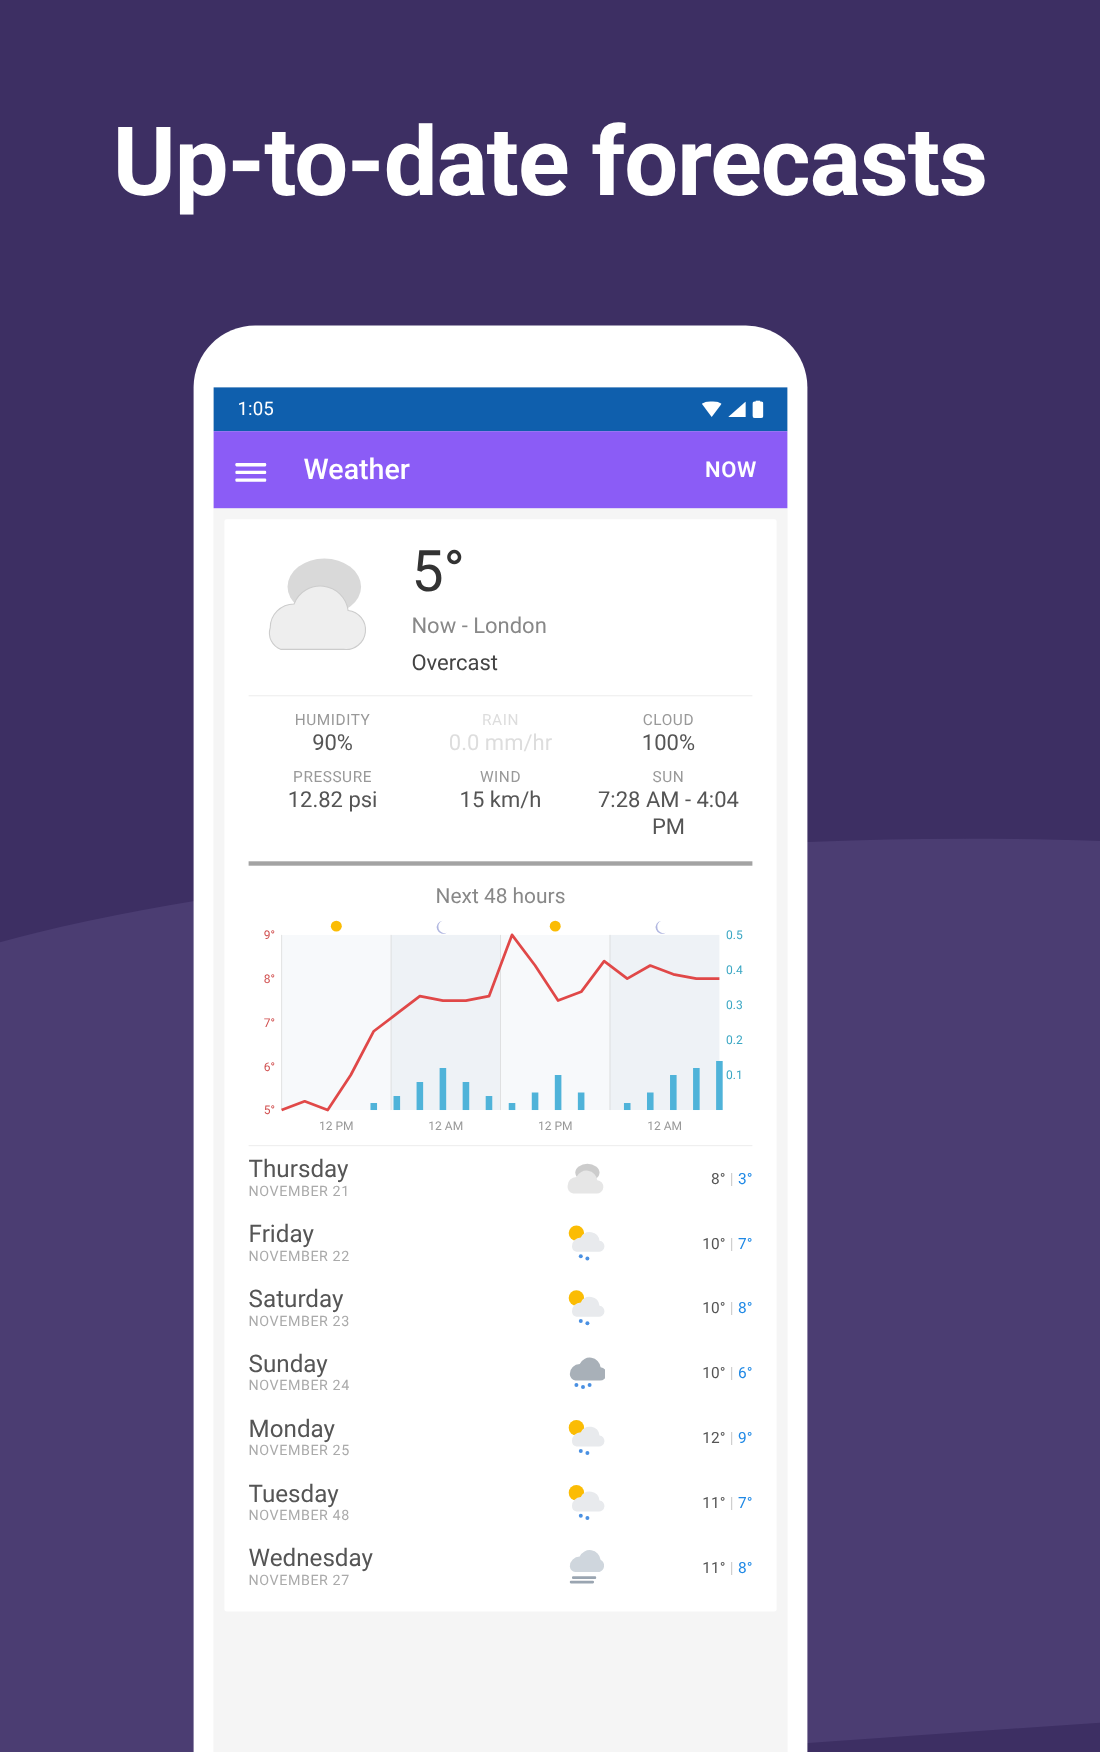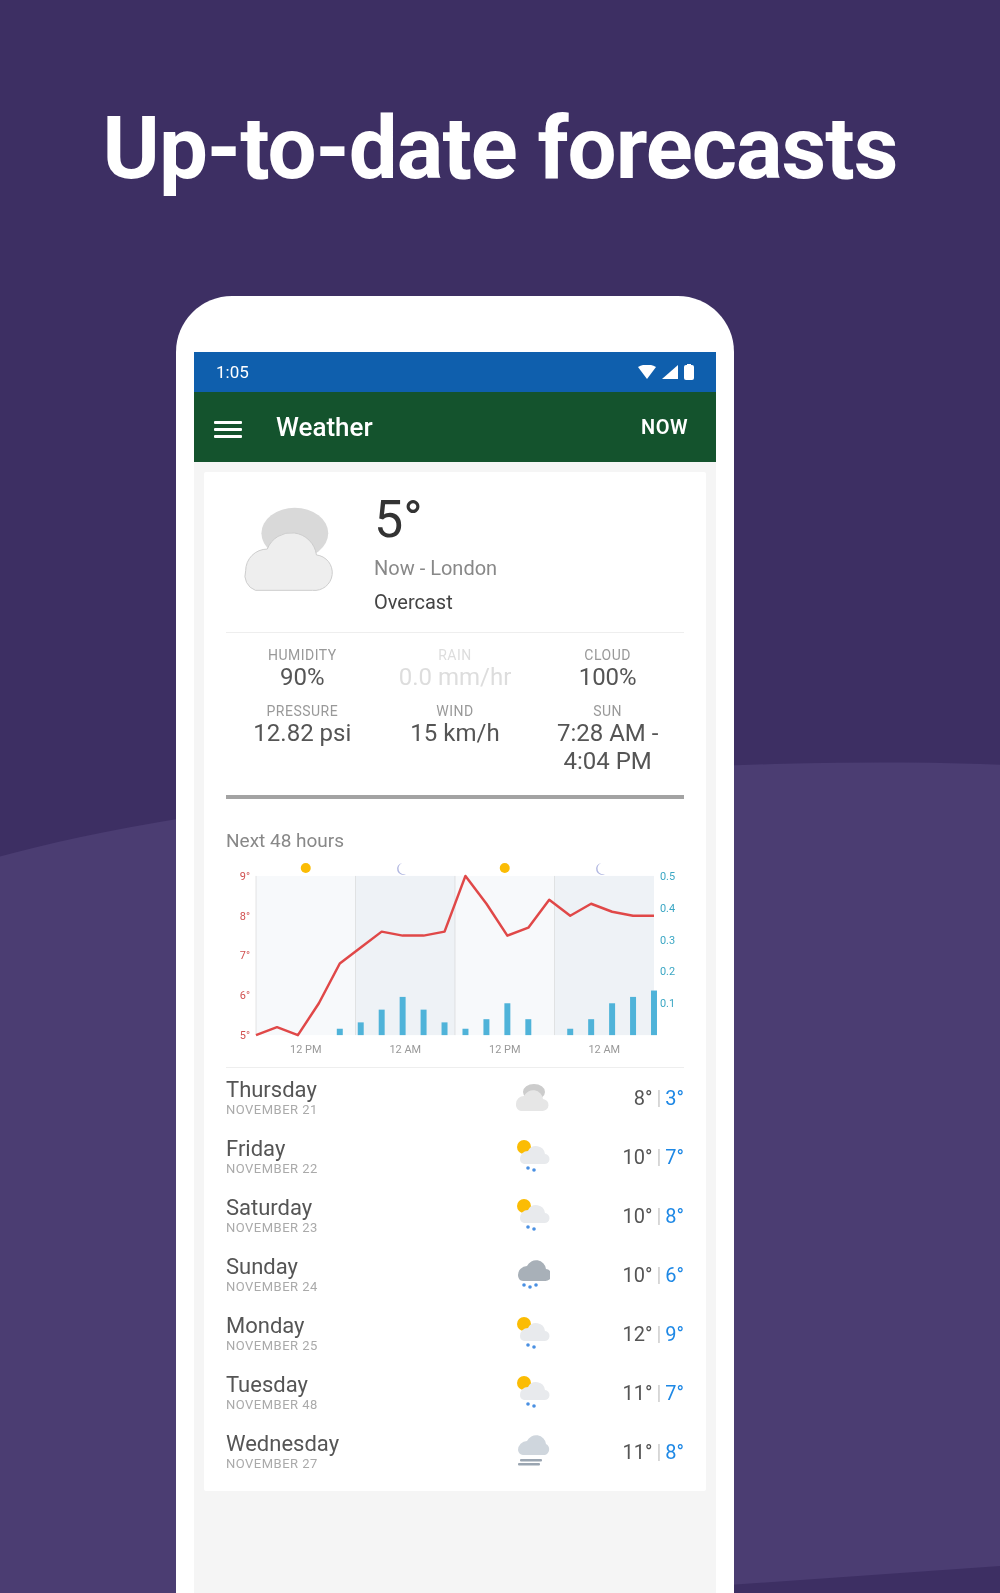--- a/index.html
+++ b/index.html
@@ -49,21 +49,21 @@
     color: #fff;
     display: flex;
     align-items: center;
     padding: 0 22px;
     font-size: 17px;
   }
   .statusbar .time { flex: 1; }
   .statusbar .icons { display: flex; gap: 6px; align-items: center; }
   .appbar {
     height: 70px;
-    background: #14532d;
+    background: #8b5cf6;
     color: #fff;
     display: flex;
     align-items: center;
     padding: 0 28px 0 20px;
   }
   .menu-icon { width: 28px; height: 20px; cursor: pointer; }
   .menu-icon div { height: 3px; background: #fff; margin: 4px 0; border-radius: 1px;}
   .appbar-title { font-size: 26px; font-weight: 500; margin-left: 34px; flex: 1; }
   .now-btn { font-size: 20px; font-weight: 600; letter-spacing: 0.5px; cursor: pointer; }
   .card {
@@ -82,38 +82,38 @@
     display: grid;
     grid-template-columns: 1fr 1fr 1fr;
     text-align: center;
     row-gap: 6px;
     border-top: 1px solid #eee;
     padding-top: 14px;
     padding-bottom: 14px;
     border-bottom: 4px solid #a3a3a3;
   }
   .stat-label { font-size: 14px; color: #999; letter-spacing: 0.5px; }
-  .stat-value { font-size: 24px; color: #555; margin-bottom: 6px;}
+  .stat-value { font-size: 20px; color: #555; margin-bottom: 6px;}
   .stat-faded .stat-label, .stat-faded .stat-value { color: #ddd; }
-  .chart-title { font-size: 19px; color: #888; margin: 30px 0 6px; }
+  .chart-title { font-size: 19px; color: #888; margin: 16px 0 6px; text-align: center; }
   .chart-wrap { height: 210px; position: relative; border-bottom: 1px solid #eee; padding-bottom: 10px;}
   .chart-wrap svg { width: 100%; height: 100%; }
   .forecast { }
   .forecast-row {
     display: flex;
     align-items: center;
     height: 59px;
     gap: 10px;
   }
   .fc-day { flex: 1; }
   .fc-dayname { font-size: 22px; color: #555; line-height: 1.1;}
   .fc-date { font-size: 13px; color: #aaa; letter-spacing: 0.5px; }
   .fc-icon { width: 44px; text-align: center; }
   .fc-icon svg { width: 40px; height: 36px; }
-  .fc-temps { width: 122px; text-align: right; font-size: 20px; white-space: nowrap;}
+  .fc-temps { width: 122px; text-align: right; font-size: 14px; white-space: nowrap;}
   .fc-high { color: #555; }
   .fc-sep { color: #ccc; margin: 0 4px; display:inline-block;}
   .fc-low { color: #1e88e5; }
 </style>
 </head>
 <body>
 
 <div class="bg-wave"></div>
 <div class="headline">Up-to-date forecasts</div>
 

